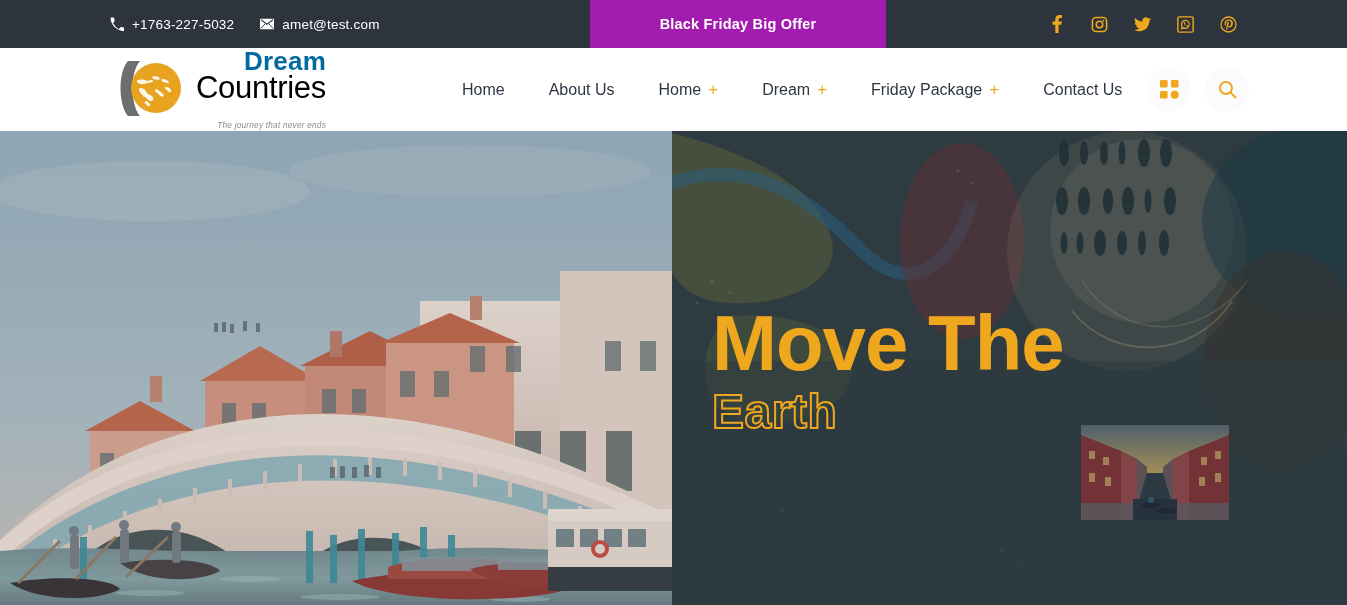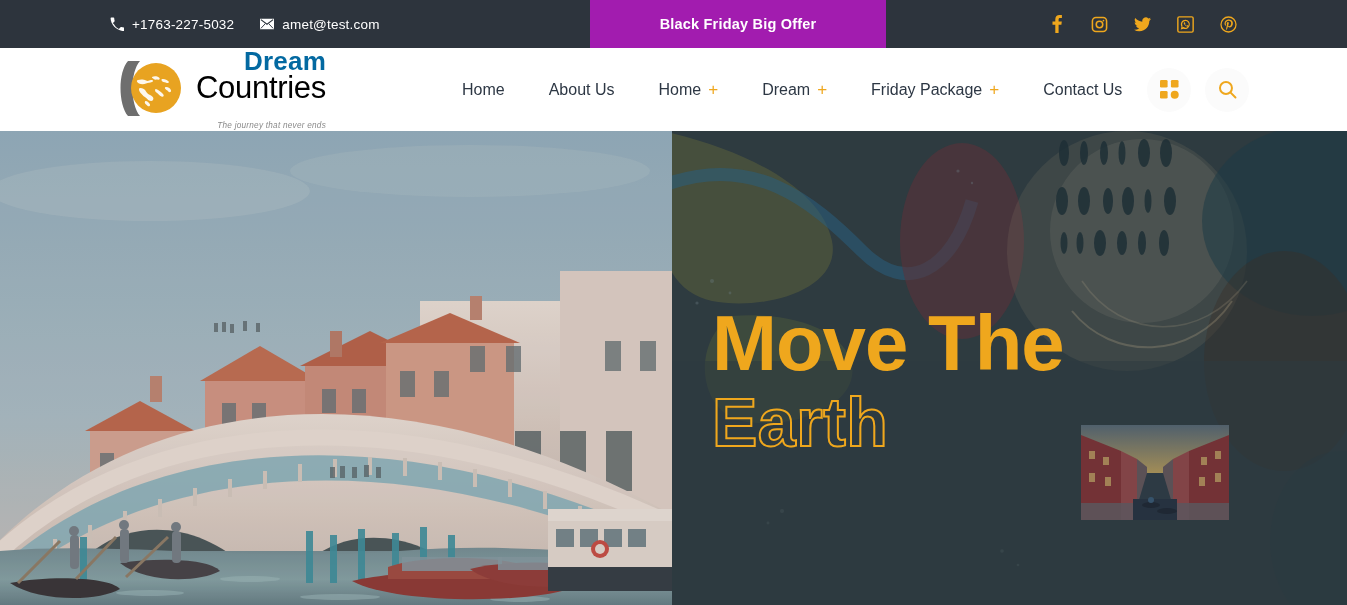--- a/index.html
+++ b/index.html
@@ -160,21 +160,21 @@
   }
   .h-title1{
     font-size:78px;
     font-weight:bold;
     color:#efa71d;
     line-height:.95;
     letter-spacing:-1px;
     display:block;
   }
   .h-title2{
-    font-size:68px;
+    font-size:48px;
     font-weight:bold;
     color:transparent;
     -webkit-text-stroke:2px #efa71d;
     line-height:1.0;
     letter-spacing:.5px;
     display:block;
     margin-top:8px;
   }
   .h-para{
     margin-top:30px;

